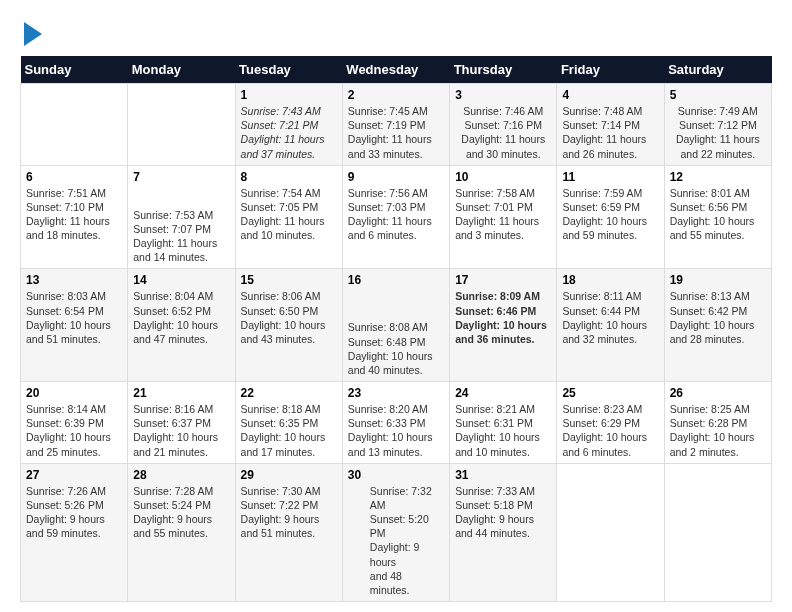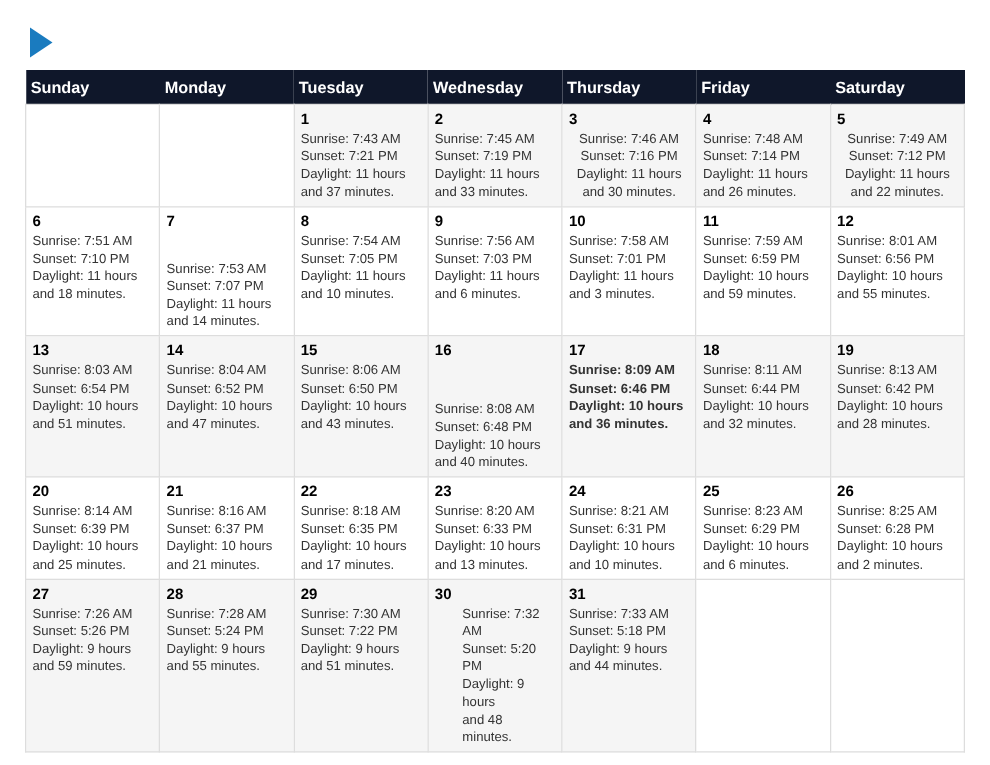--- a/index.html
+++ b/index.html
@@ -122,21 +122,21 @@
         <th>Friday</th>
         <th>Saturday</th>
       </tr>
   </thead>
   <tbody id="calendar-body">
   <tr>
         <td class="empty-cell"></td>
         <td class="empty-cell"></td>
         <td>
           <span class="day-num">1</span>
-          <div class="day-info" style="white-space: pre-line;">Sunrise: 7:43 AM
+          <div class="day-info" style="white-space: pre-line; font-style: italic;">Sunrise: 7:43 AM
 Sunset: 7:21 PM
 Daylight: 11 hours
 and 37 minutes.</div>
         </td>
         <td>
           <span class="day-num">2</span>
           <div class="day-info" style="white-space: pre-line;">Sunrise: 7:45 AM
 Sunset: 7:19 PM
 Daylight: 11 hours
 and 33 minutes.</div>

